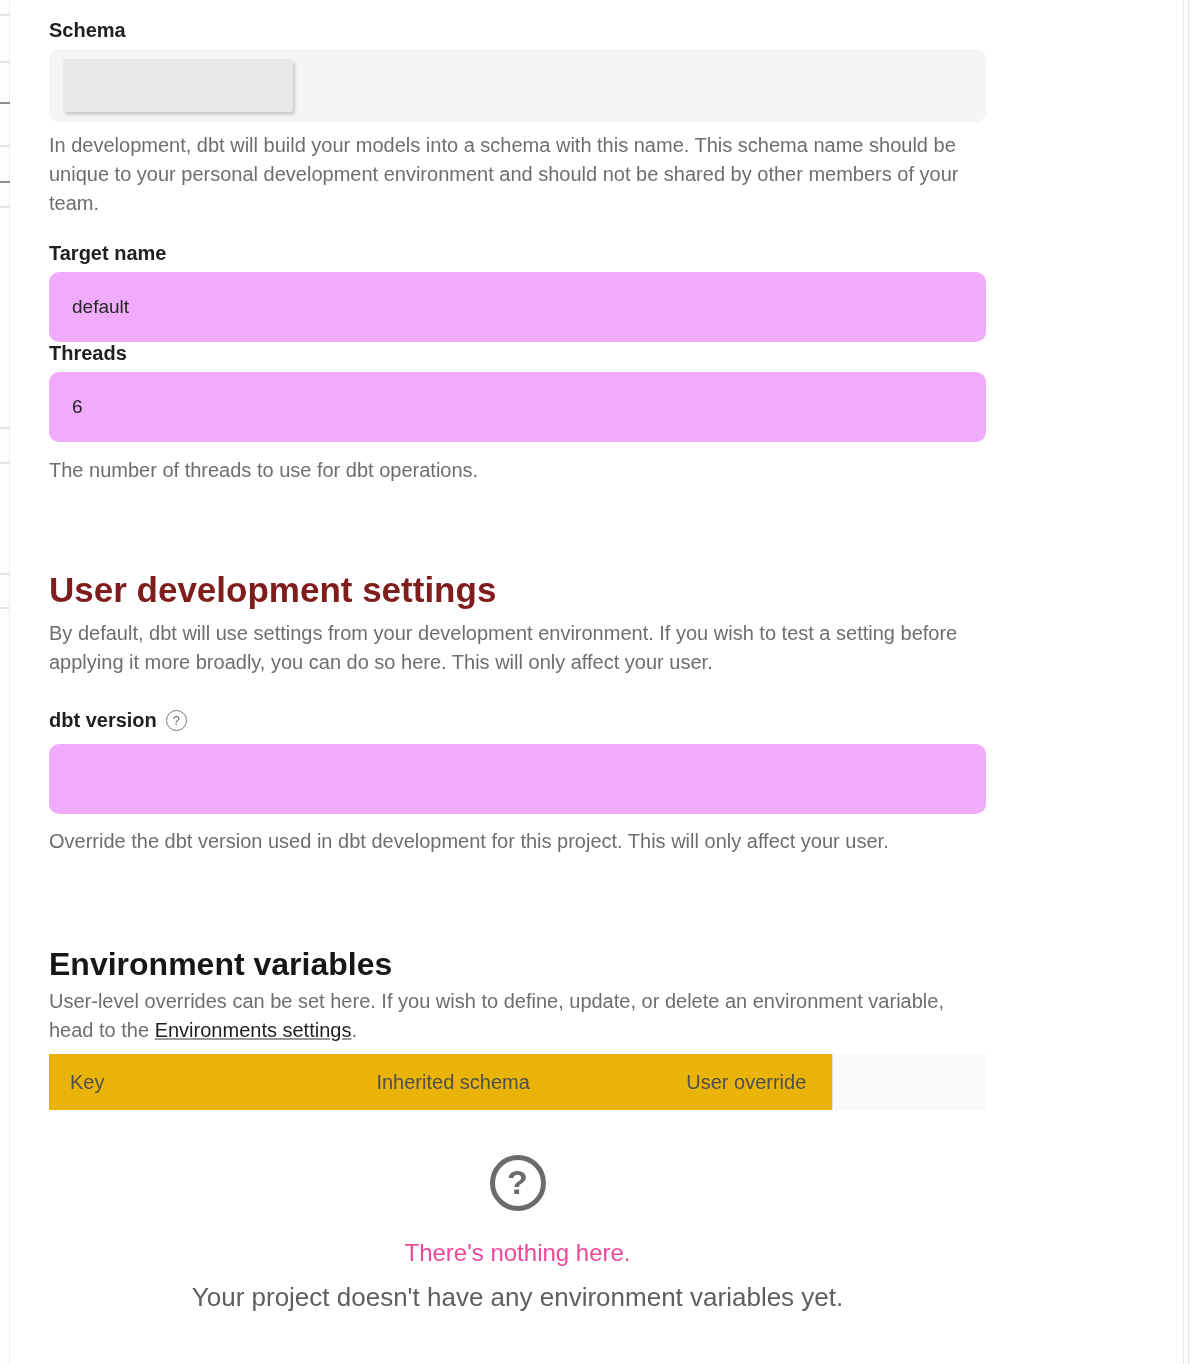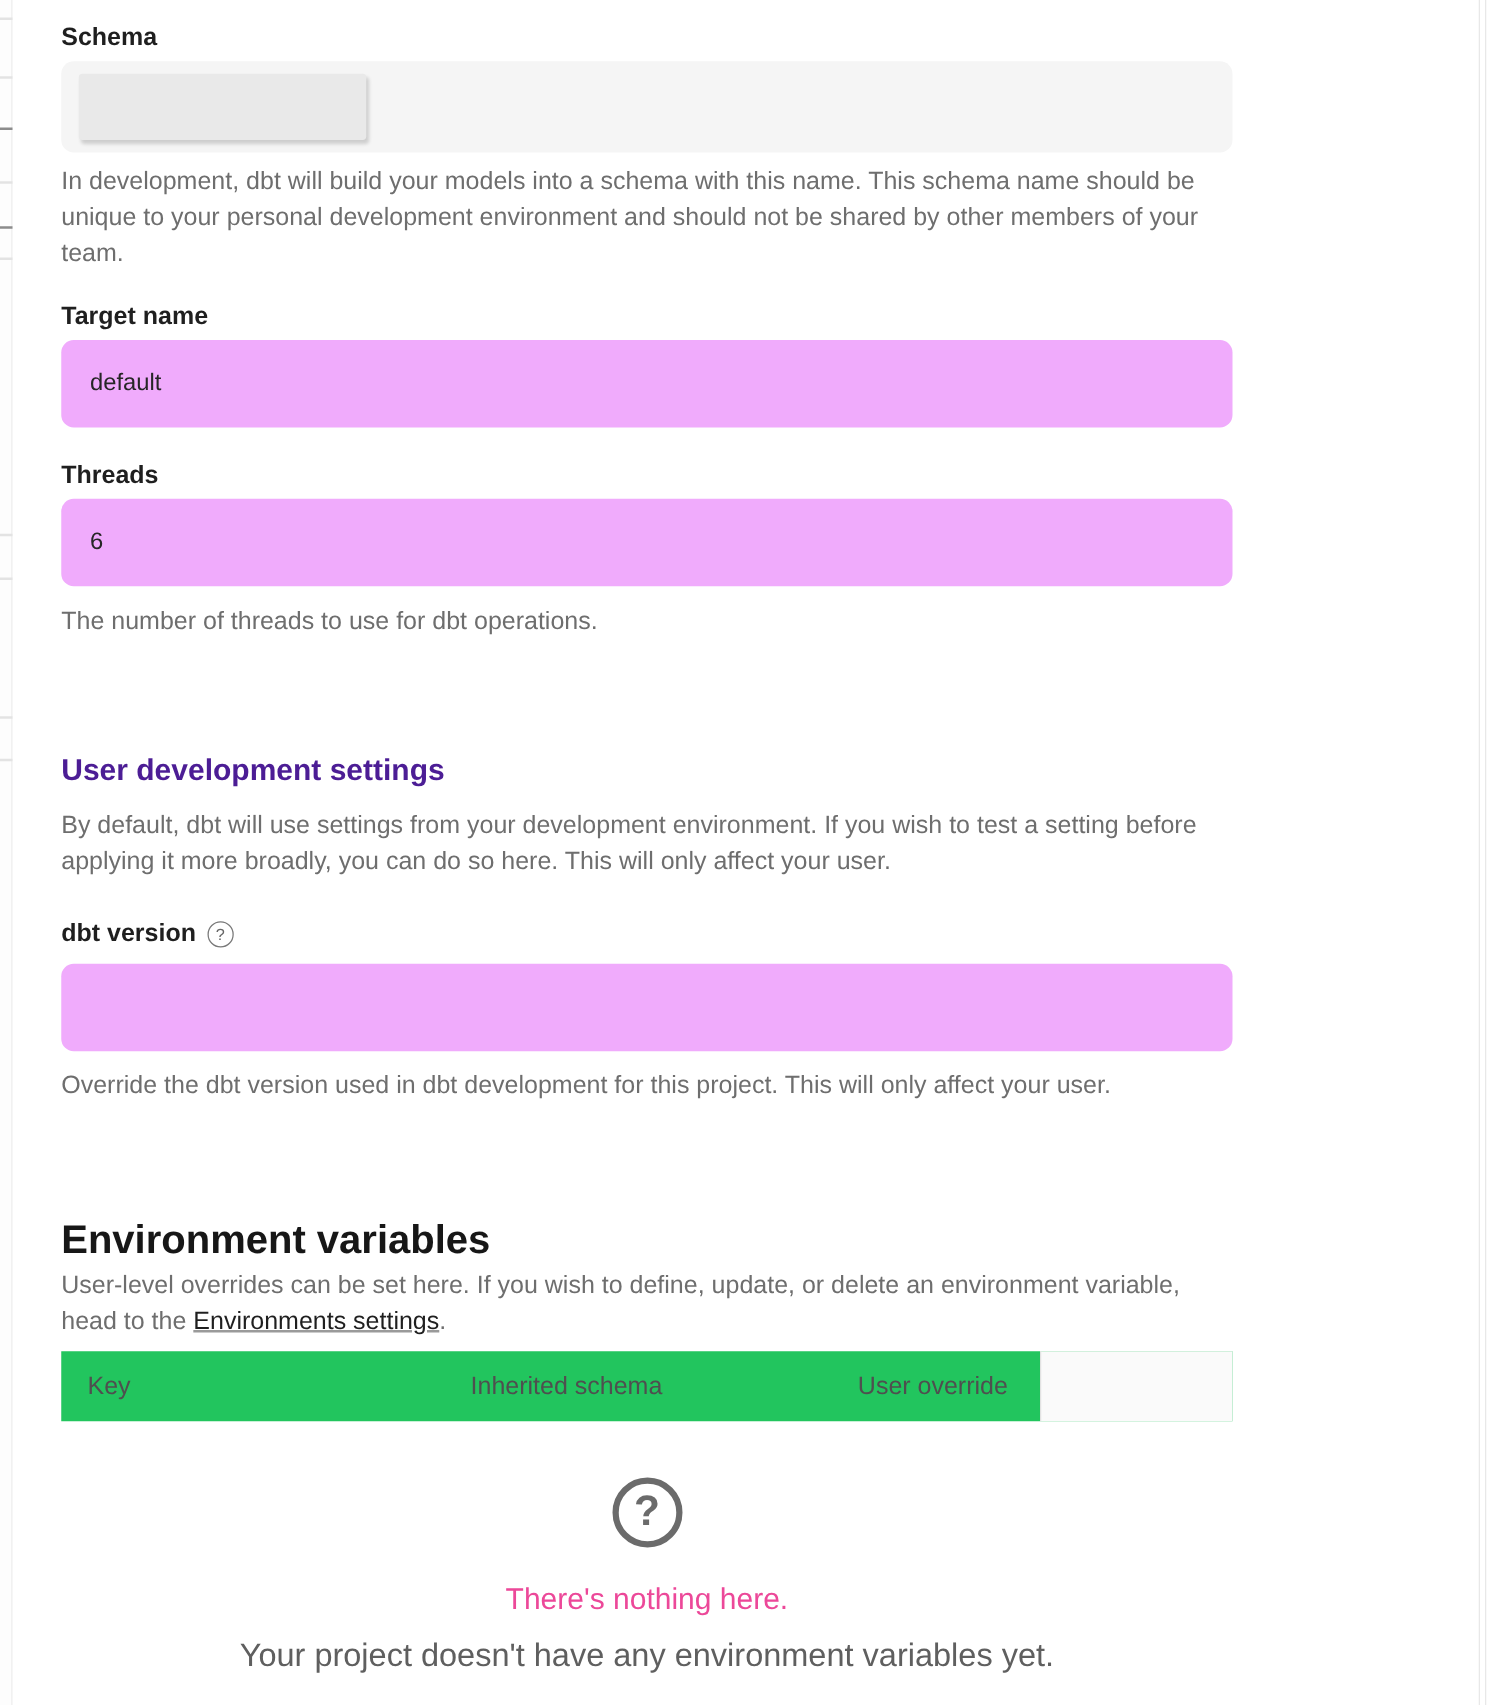--- a/index.html
+++ b/index.html
@@ -64,39 +64,39 @@
     width: 230px; height: 53px;
     background: #e9e9e9; border-radius: 3px;
     box-shadow: 2px 3px 3px rgba(0,0,0,0.16);
   }
 
   .help-text {
     font-size: 20px; color: #6e6e6e; line-height: 29px;
   }
 
   .section-title-lg {
-    font-size: 24px; font-weight: 700; color: #4c1d95; line-height: 36px;
+    font-size: 35px; font-weight: 700; color: #7f1d1d; line-height: 36px;
   }
   .section-title-md {
     font-size: 32px; font-weight: 700; color: #171717; line-height: 30px;
   }
 
   .help-badge {
     display: inline-flex; align-items: center; justify-content: center;
     width: 21px; height: 21px; margin-left: 9px;
     border: 1.5px solid #787878; border-radius: 50%;
     font-size: 13px; font-weight: 400; color: #666666;
   }
 
   a.env-link { color: #1f1f1f; text-decoration: underline; text-decoration-color: #9a9a9a; cursor: pointer; }
 
   
   .table-header {
     display: flex; height: 56px; margin-top: 9px;
-    background: #22c55e; align-items: stretch;
+    background: #eab308; align-items: stretch;
   }
   .table-header .cell {
     display: flex; align-items: center;
     font-size: 20px; color: #4f4f4f;
   }
   .cell.key      { width: 379px; padding-left: 21px; }
   .cell.inherited{ width: 362px; }
   .cell.override { width: 170px; }
   .cell.actions  { width: 180px; border-left: 1px solid #e2e2e2; background: #fafafa; }
 
@@ -112,21 +112,21 @@
   .empty-title {
     margin-top: 27px; font-size: 24px; font-weight: 500; color: #ec4899; line-height: 30px;
   }
   .empty-subtitle {
     margin-top: 16px; font-size: 26px; color: #5f5f5f; line-height: 26px;
   }
 
   
   .mt-sch-help { margin-top: 9px; }
   .mt-target   { margin-top: 24px; }
-  .mt-threads  { margin-top: 27px; }
+  .mt-threads  { }
   .mt-thr-help { margin-top: 14px; }
   .mt-userdev  { margin-top: 87px; }
   .mt-ud-desc  { margin-top: 11px; }
   .mt-dbtver   { margin-top: 32px; }
   .mt-dv-input { margin-top: 12px; }
   .mt-dv-help  { margin-top: 13px; }
   .mt-envvars  { margin-top: 93px; }
   .mt-ev-desc  { margin-top: 8px; }
 </style>
 </head>

